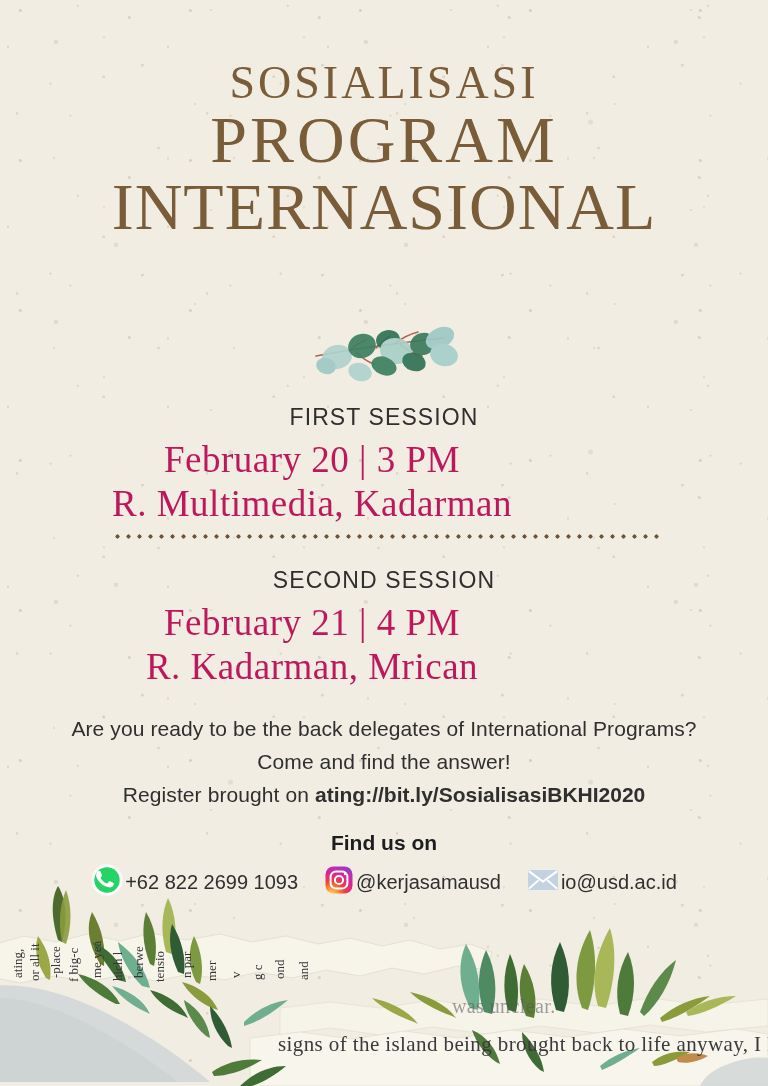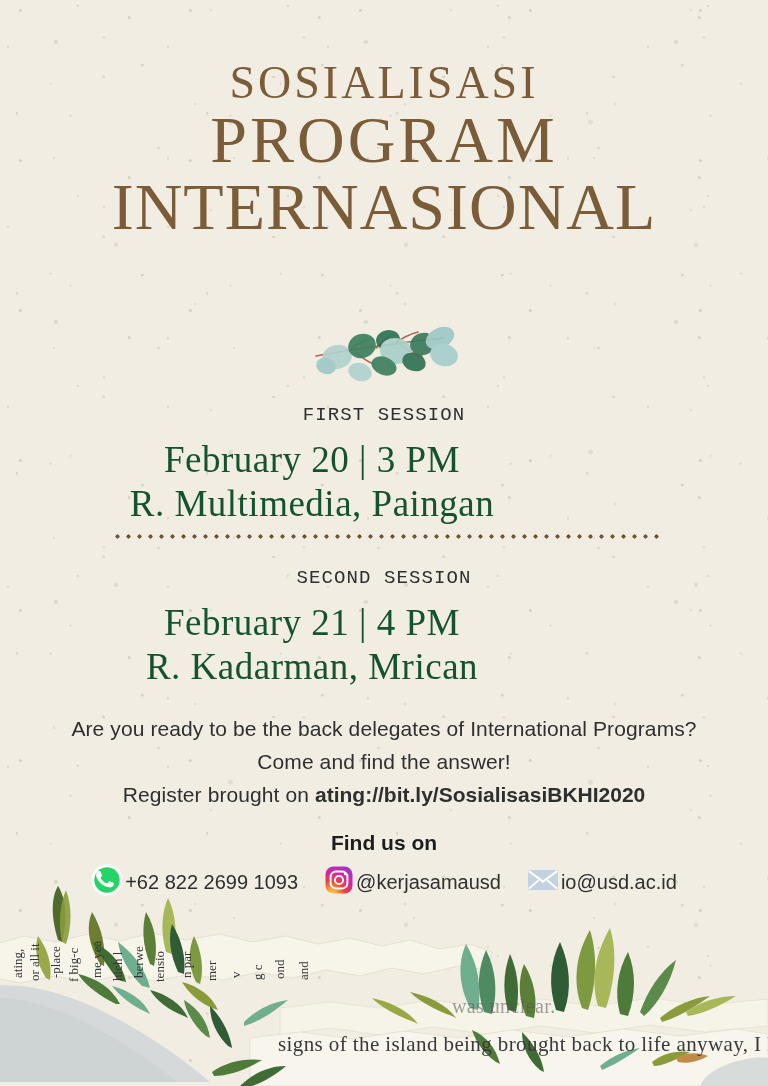--- a/index.html
+++ b/index.html
@@ -84,32 +84,32 @@
     left: 296px;
     width: 176px;
     height: 88px;
   }
 
   
   .session-label {
     position: absolute;
     width: 768px;
     text-align: center;
-    font-family: Liberation Mono, monospace;
-    font-size: 19px;
+    font-family: Liberation Sans, sans-serif;
+    font-size: 23px;
     letter-spacing: 1.1px;
     color: #2f2f30;
     font-weight: 400;
   }
   .session-main {
     position: absolute;
     width: 624px;
     text-align: center;
     font-family: "Liberation Serif", "DejaVu Serif", serif;
-    color: #14532d;
+    color: #be185d;
     font-size: 37px;
     line-height: 1.2;
     letter-spacing: .5px;
   }
   #first-label  { top: 404px; }
   #first-when   { top: 438px; }
   #second-label { top: 567px; }
   #second-when  { top: 601px; }
 
   .dotted-divider {
@@ -237,21 +237,21 @@
         <ellipse cx="88" cy="66" rx="13" ry="9" transform="rotate(22 88 66)" fill="#3d8060"></ellipse>
         <ellipse cx="64" cy="72" rx="12" ry="9" transform="rotate(16 64 72)" fill="#b2d2ce"></ellipse>
         <ellipse cx="30" cy="66" rx="10" ry="8" transform="rotate(20 30 66)" fill="#9ec9c6"></ellipse>
       </g>
     </svg>
   </div>
 
   <div class="session-label" id="first-label">FIRST SESSION</div>
   <div class="session-main" id="first-when">
     <div>February 20 | 3 PM</div>
-    <div>R. Multimedia, Paingan</div>
+    <div>R. Multimedia, Kadarman</div>
   </div>
 
   <div class="dotted-divider"></div>
 
   <div class="session-label" id="second-label">SECOND SESSION</div>
   <div class="session-main" id="second-when">
     <div>February 21 | 4 PM</div>
     <div>R. Kadarman, Mrican</div>
   </div>
 

